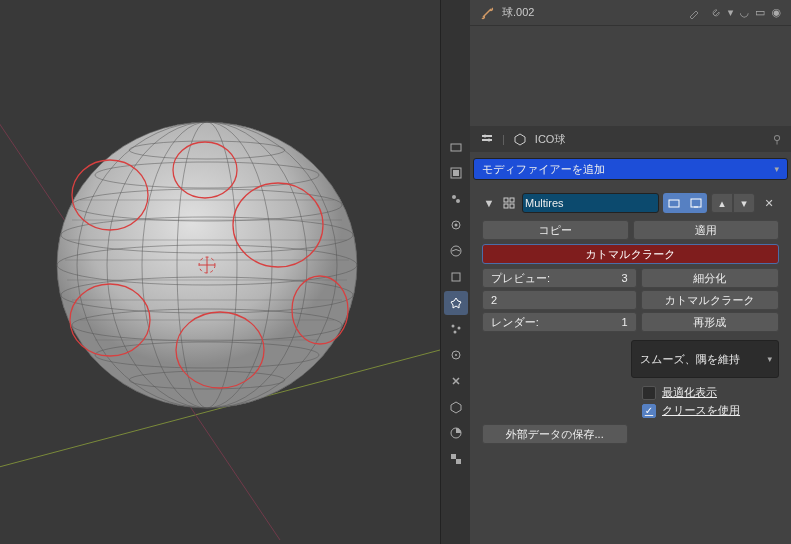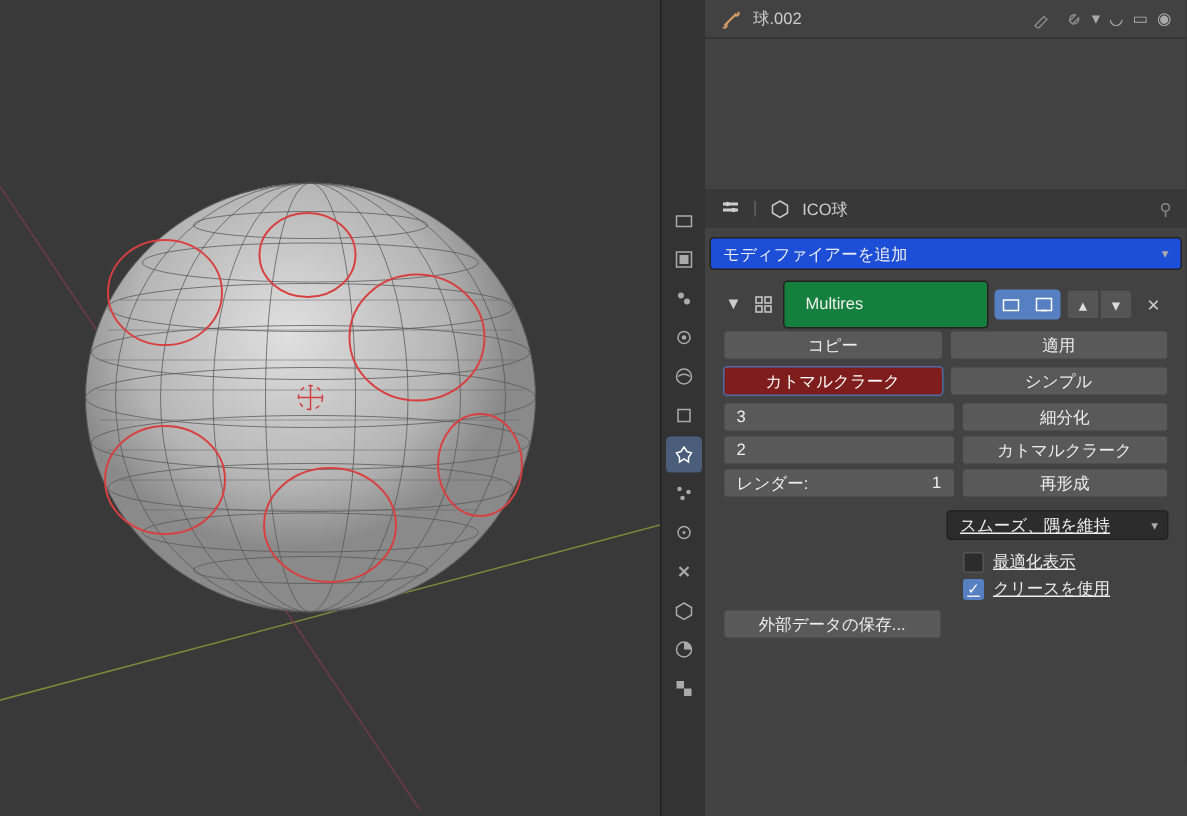--- a/index.html
+++ b/index.html
@@ -15,36 +15,36 @@
 .header-row .obj-name { flex: 1; }
 .header-icons { display: flex; gap: 6px; color: #aaa; }
 .breadcrumb { height: 26px; background: #383838; display: flex; align-items: center; padding: 0 10px; gap: 8px; }
 .breadcrumb .pin { margin-left: auto; color: #888; }
 .mod-dropdown { margin: 6px 3px; height: 22px; background: #1d4ed8; border: 1px solid #222; border-radius: 3px; display: flex; align-items: center; padding: 0 8px; color: #eee; position: relative; }
 .mod-dropdown::after { content: '▾'; position: absolute; right: 8px; color: #aaa; font-size: 9px; }
 .mod-box { margin: 4px 8px; background: #424242; }
 .mod-header { height: 26px; display: flex; align-items: center; gap: 4px; padding: 0 4px; }
 .mod-header .expand { width: 14px; text-align: center; color: #ccc; }
 .mod-header .mod-icon { width: 18px; height: 18px; display: flex; align-items: center; justify-content: center; }
-.mod-header .mod-name { flex: 1; background: #15803d; border: 1px solid #222; height: 32px; border-radius: 3px; padding: 0 14px; display: flex; align-items: center; color: #eee; }
+.mod-header .mod-name { flex: 1; background: #0c4a6e; border: 1px solid #222; height: 20px; border-radius: 3px; padding: 0 2px; display: flex; align-items: center; color: #eee; }
 .mod-header .vis-btns { display: flex; gap: 0; background: #5680c2; border-radius: 3px; overflow: hidden; }
 .mod-header .vis-btns .vb { width: 22px; height: 20px; display: flex; align-items: center; justify-content: center; color: #fff; }
 .mod-header .nav-btns { display: flex; gap: 0; }
 .mod-header .nav-btns .nb { width: 22px; height: 20px; background: #555; display: flex; align-items: center; justify-content: center; color: #ddd; border: 1px solid #444; }
 .mod-header .nav-btns .nb:first-child { border-radius: 3px 0 0 3px; }
 .mod-header .nav-btns .nb:last-child { border-radius: 0 3px 3px 0; }
 .mod-header .close { width: 20px; height: 20px; display: flex; align-items: center; justify-content: center; color: #ccc; }
 .btn-row { display: flex; gap: 4px; margin: 4px 4px; }
 .btn { flex: 1; height: 20px; background: #595959; border: 1px solid #444; border-radius: 3px; display: flex; align-items: center; justify-content: center; color: #eee; font-size: 11px; cursor: pointer; }
 .btn.primary { background: #7f1d1d; border-color: #4a6da8; color: #fff; }
 .value-field { flex: 1; height: 20px; background: #595959; border: 1px solid #444; border-radius: 3px; display: flex; align-items: center; padding: 0 8px; color: #eee; font-size: 11px; }
 .value-field .label { flex: 1; }
 .value-field .val { }
 .value-field.highlight { box-shadow: 0 0 0 2px #e63946; position: relative; z-index: 2; }
-.opt-dropdown { margin: 4px 4px; margin-left: auto; width: 148px; height: 20px; background: #2c2c2c; border: 1px solid #222; border-radius: 3px; display: flex; align-items: center; padding: 0 8px; color: #eee; font-size: 11px; position: relative; text-decoration: underline; }
+.opt-dropdown { margin: 4px 4px; margin-left: auto; width: 148px; height: 20px; background: #2c2c2c; border: 1px solid #222; border-radius: 3px; display: flex; align-items: center; padding: 18px 8px; color: #eee; font-size: 11px; position: relative; }
 .opt-dropdown::after { content: '▾'; position: absolute; right: 6px; color: #aaa; font-size: 9px; }
 .check-row { display: flex; align-items: center; gap: 6px; margin: 3px 4px; padding-left: 160px; font-size: 11px; color: #eee; text-decoration: underline; }
 .check-row .cb { width: 14px; height: 14px; background: #2c2c2c; border: 1px solid #555; border-radius: 2px; display: flex; align-items: center; justify-content: center; font-size: 10px; }
 .check-row .cb.checked { background: #5680c2; border-color: #5680c2; color: #fff; }
 .two-col { display: flex; gap: 4px; margin: 2px 4px; }
 .two-col > * { flex: 1; }
 .opt-wrap { display: flex; justify-content: flex-end; margin: 4px 0px 2px 4px; }
 </style>
 </head>
 <body>
@@ -269,27 +269,25 @@
         </div>
       <div class="btn">
           <span>適用</span>
         </div>
     </div>
 
     <div class="btn-row">
       <div class="btn primary">
           <span>カトマルクラーク</span>
         </div>
-      <div class="btn">
-          <span>シンプル</span>
-        </div>
     </div>
 
     <div class="two-col">
       <div class="value-field">
+        <span class="label">プレビュー:</span>
         <span class="val">3</span>
       </div>
       <div class="btn">
           <span>細分化</span>
         </div>
     </div>
 
     <div class="two-col">
       <div class="value-field">
         <span class="val">2</span>

